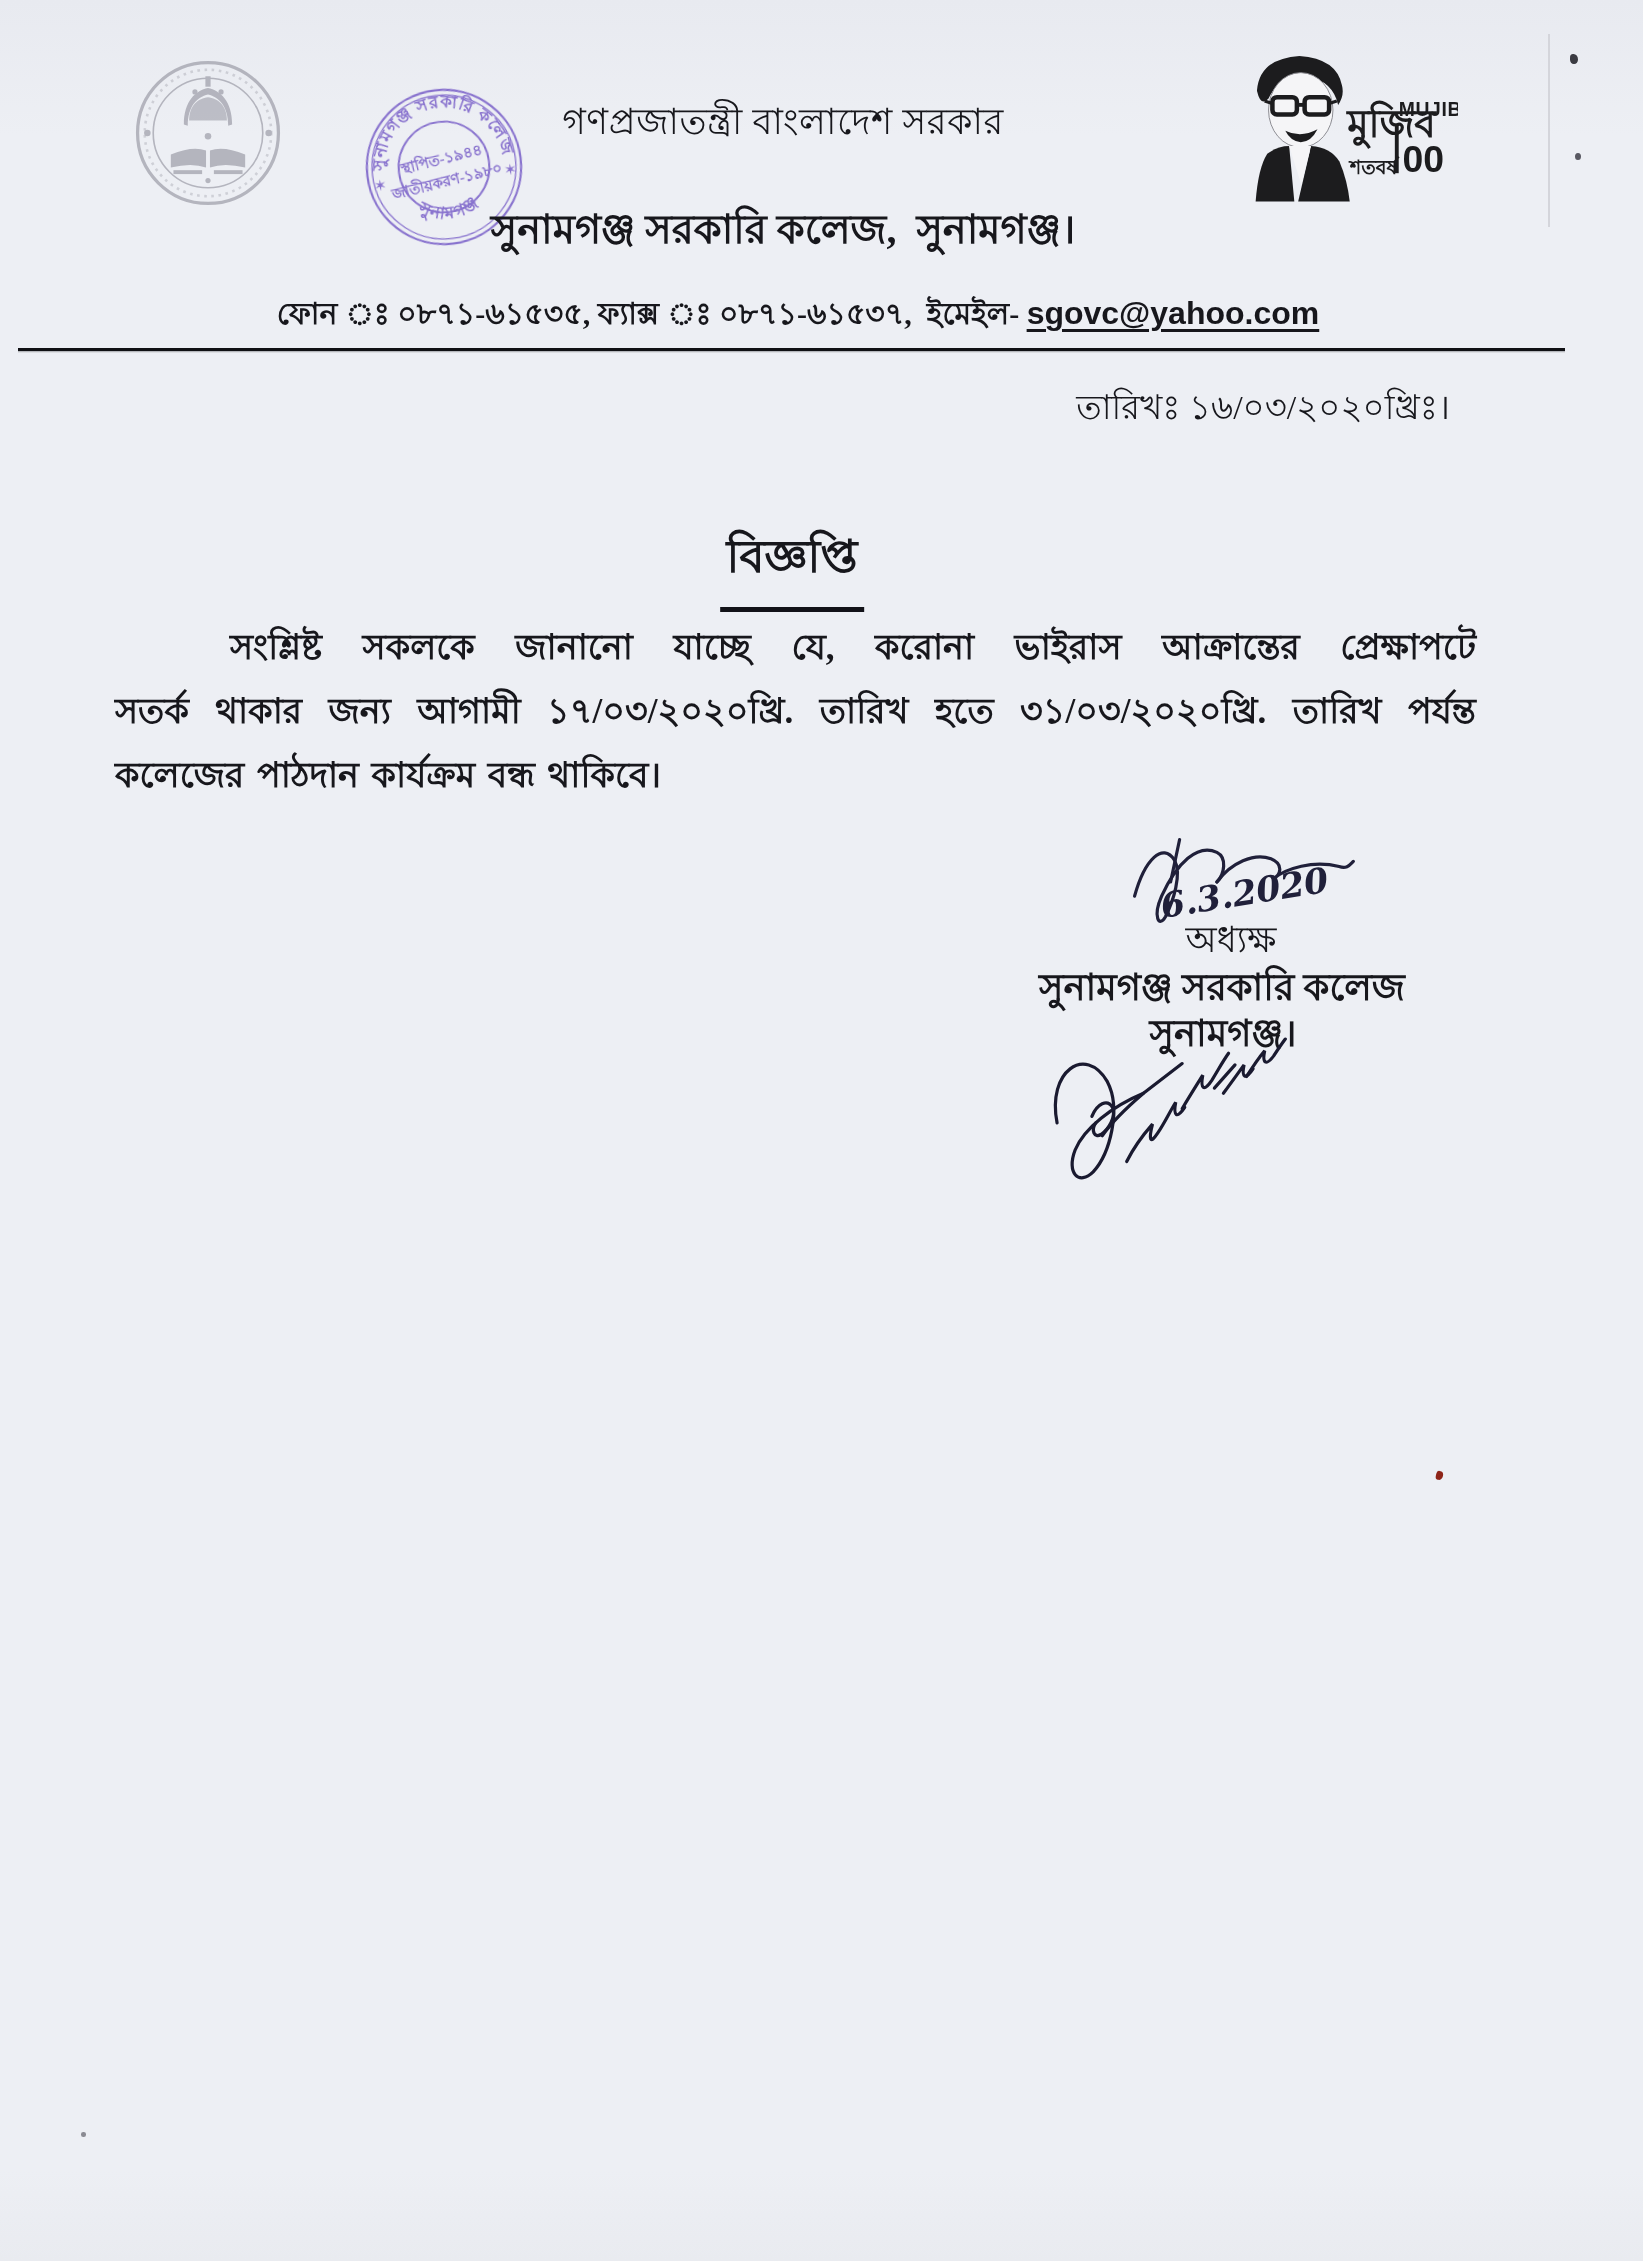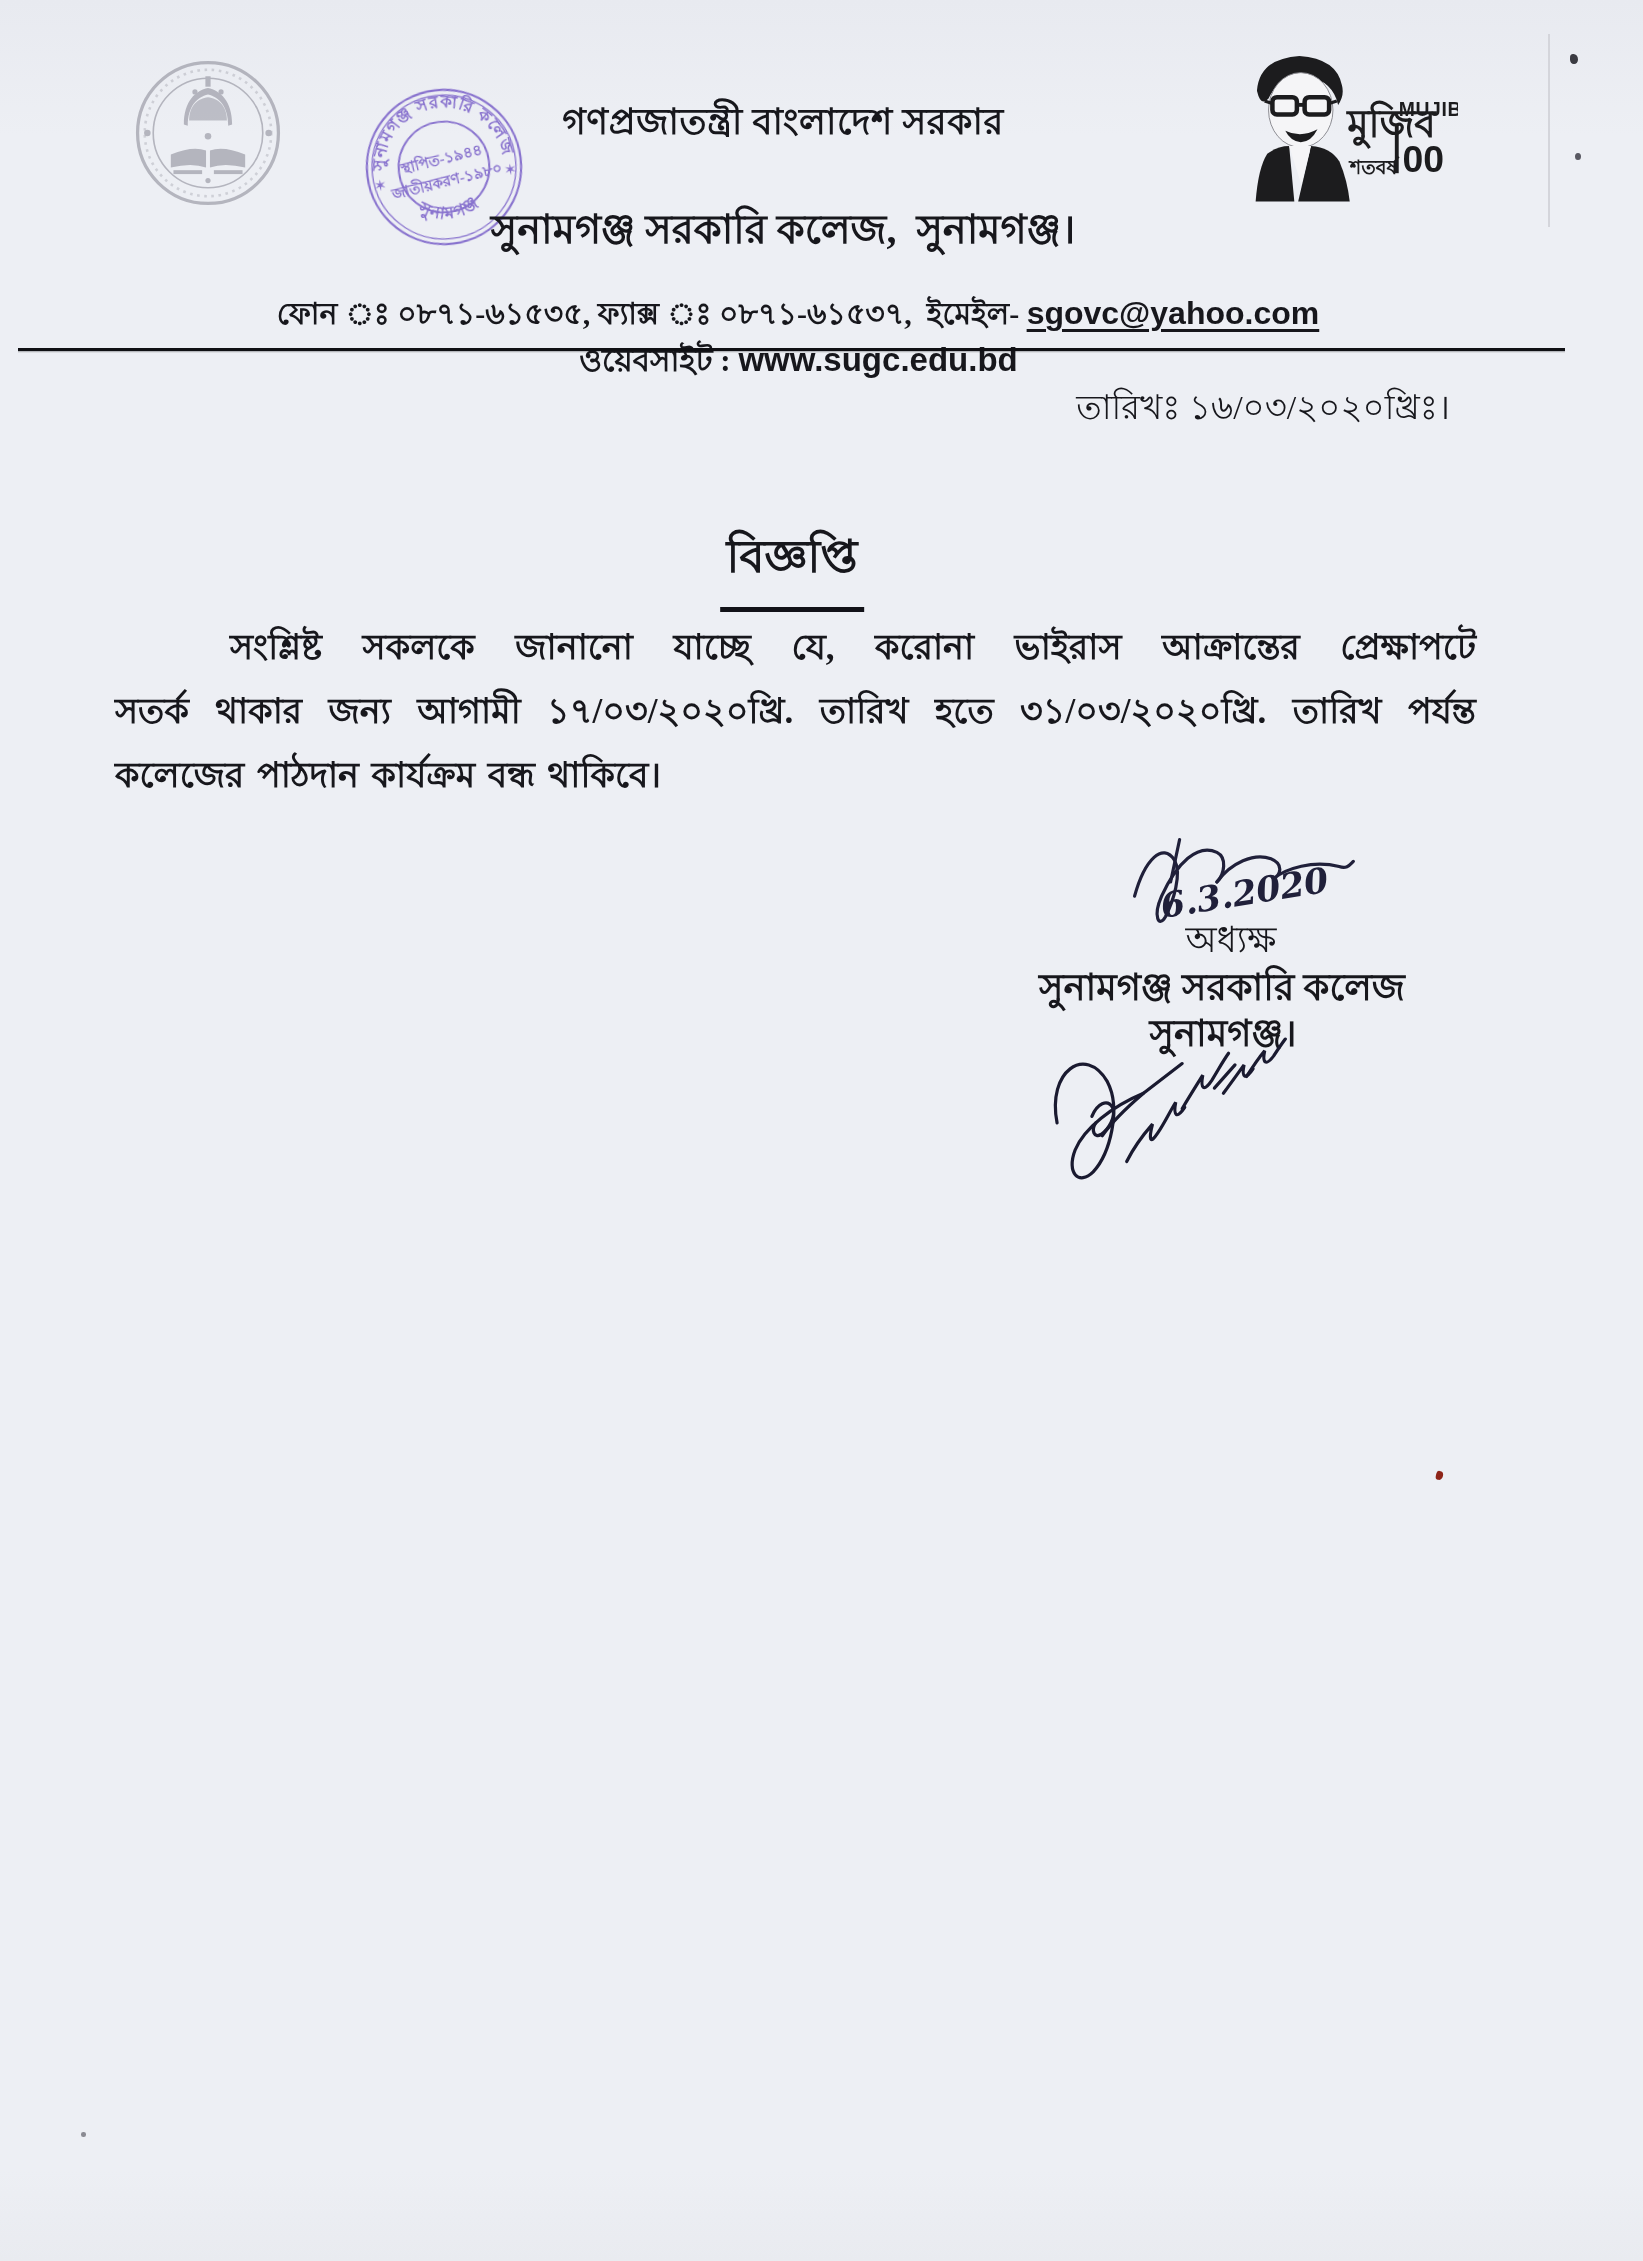--- a/index.html
+++ b/index.html
@@ -10,21 +10,21 @@
   #page{
     position:relative; width:1643px; height:2261px; overflow:hidden;
     background:
       linear-gradient(180deg,#e8eaf0 0%, var(--paper) 6%, var(--paper) 96%, #e9ebf0 100%);
     font-family:"Liberation Serif", serif; color:var(--ink);
   }
   .abs{position:absolute;}
 
   
   .hdr-line{left:783px; transform:translateX(-50%); text-align:center; white-space:pre;}
-  .hdr-govt{top:94px; font-size:36px; font-weight:bold; letter-spacing:0.6px;}
+  .hdr-govt{top:94px; font-size:36px; font-weight:normal; letter-spacing:0.6px;}
   .hdr-office{top:151px; font-size:36px; font-weight:bold;}
   .hdr-college{top:198px; font-size:40px; font-weight:bold;text-align:center;}
   .hdr-contact{top:256px; font-size:30px; font-weight:bold;}
   .hdr-web{top:300px; font-size:31px; font-weight:bold;}
   .email{font-family:"Liberation Sans",sans-serif; font-weight:bold; font-size:32px;
          text-decoration:underline; text-decoration-thickness:2.6px; text-underline-offset:5.2px;margin-top:27px;}
   .url{font-family:"Liberation Sans",sans-serif; font-weight:bold; font-size:33px;}
   .rule{left:18px; top:348px; width:1547px; height:2.6px; background:#101014; box-shadow:0 1.3px 0 rgba(16,16,20,.25);}
 
   .date-line{left:902px; top:381px; width:548px; text-align:right; font-size:34px; font-weight:normal; white-space:pre;}
@@ -141,23 +141,20 @@
         <text x="274" y="192" font-size="58" font-weight="bold" font-family="Liberation Sans, sans-serif">00</text>
       </g>
     </svg>
   </div>
 
   <div class="abs hdr-line hdr-govt">গণপ্রজাতন্ত্রী বাংলাদেশ সরকার</div>
   <div class="abs hdr-line hdr-college">সুনামগঞ্জ সরকারি কলেজ,  সুনামগঞ্জ।</div>
   <div class="abs hdr-line hdr-contact">
     <span>ফোন ঃ ০৮৭১-৬১৫৩৫, ফ্যাক্স ঃ ০৮৭১-৬১৫৩৭,  ইমেইল- </span><span class="email">sgovc@yahoo.com</span>
   </div>
-  <div class="abs hdr-line hdr-web">
-    <span>ওয়েবসাইট : </span><span class="url">www.sugc.edu.bd</span>
-  </div>
 
   <div class="abs rule"></div>
 
   <div class="abs date-line">তারিখঃ ১৬/০৩/২০২০খ্রিঃ।</div>
 
   <div class="abs title">বিজ্ঞপ্তি</div>
 
   <div class="abs body-par">
     <div class="body-line first">সংশ্লিষ্ট সকলকে জানানো যাচ্ছে যে, করোনা ভাইরাস আক্রান্তের প্রেক্ষাপটে</div>
     <div class="body-line">সতর্ক থাকার জন্য আগামী ১৭/০৩/২০২০খ্রি. তারিখ হতে ৩১/০৩/২০২০খ্রি. তারিখ পর্যন্ত</div>

